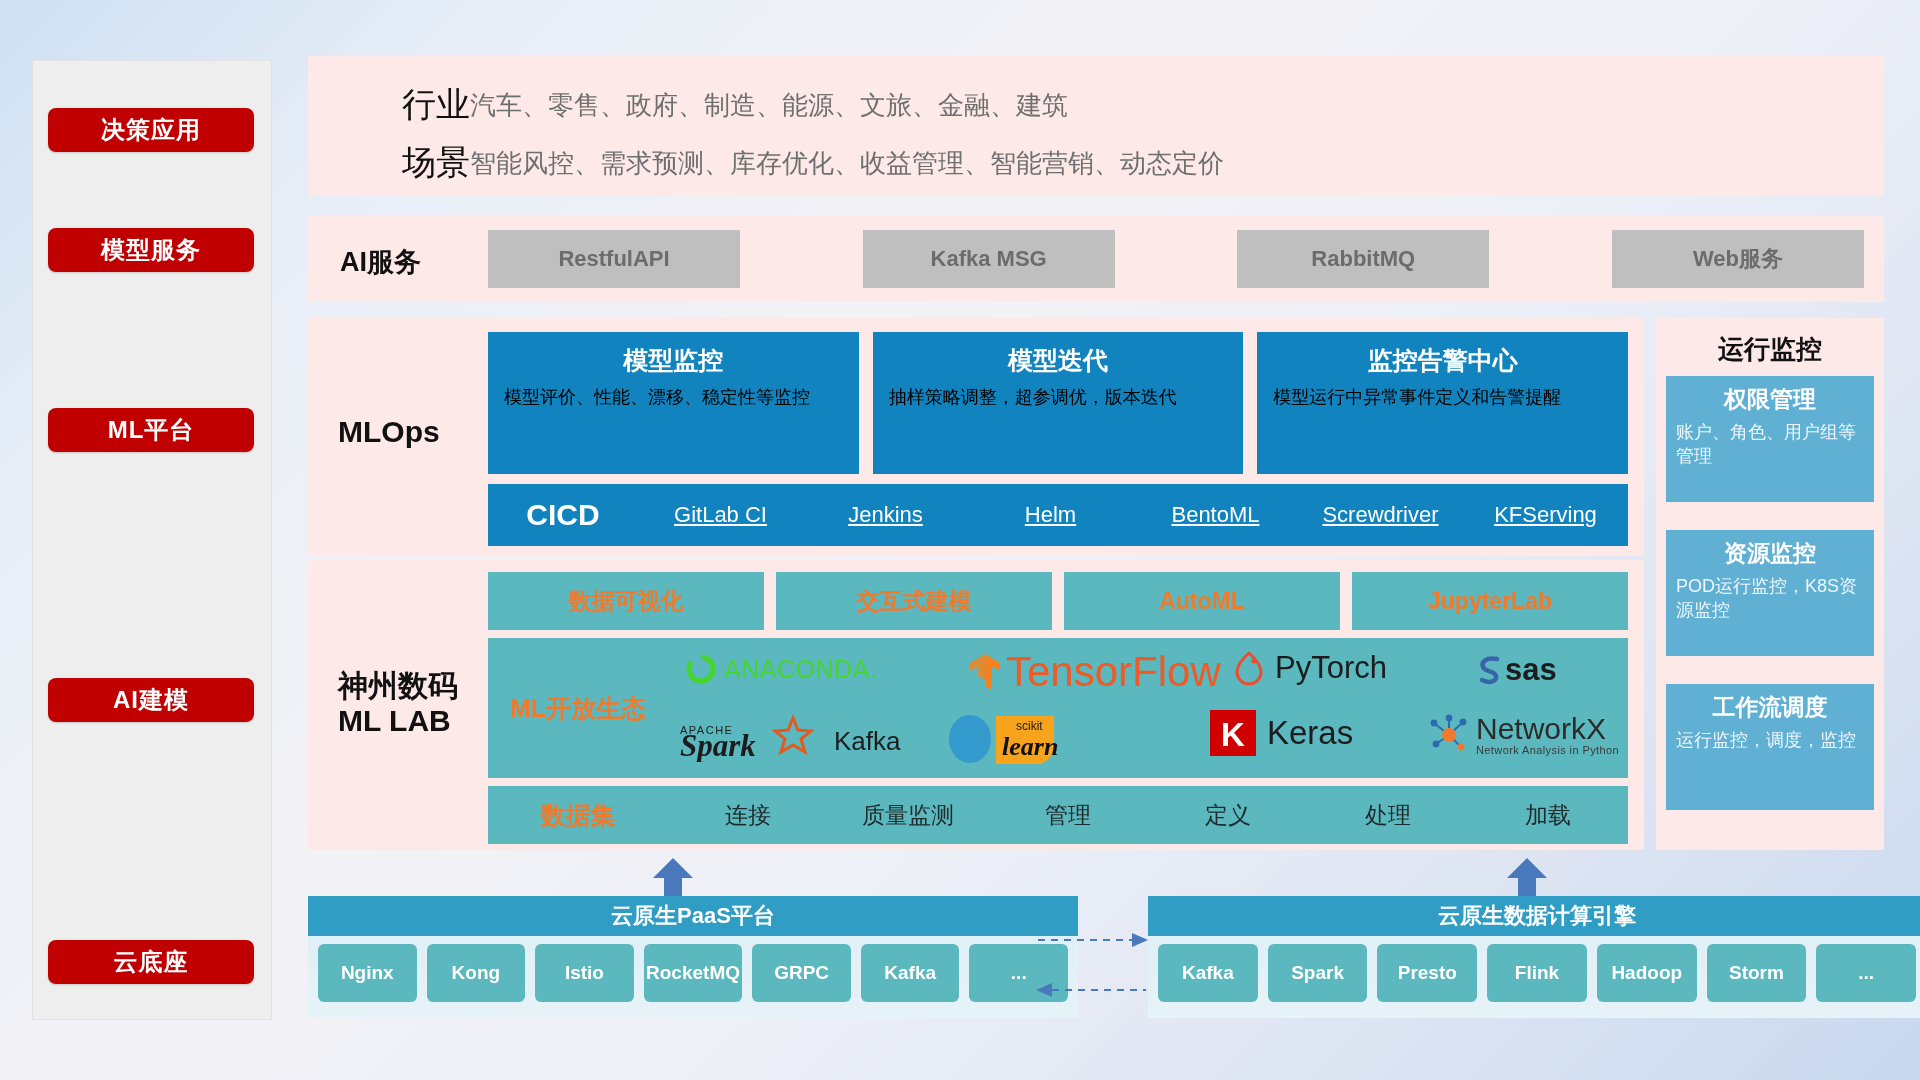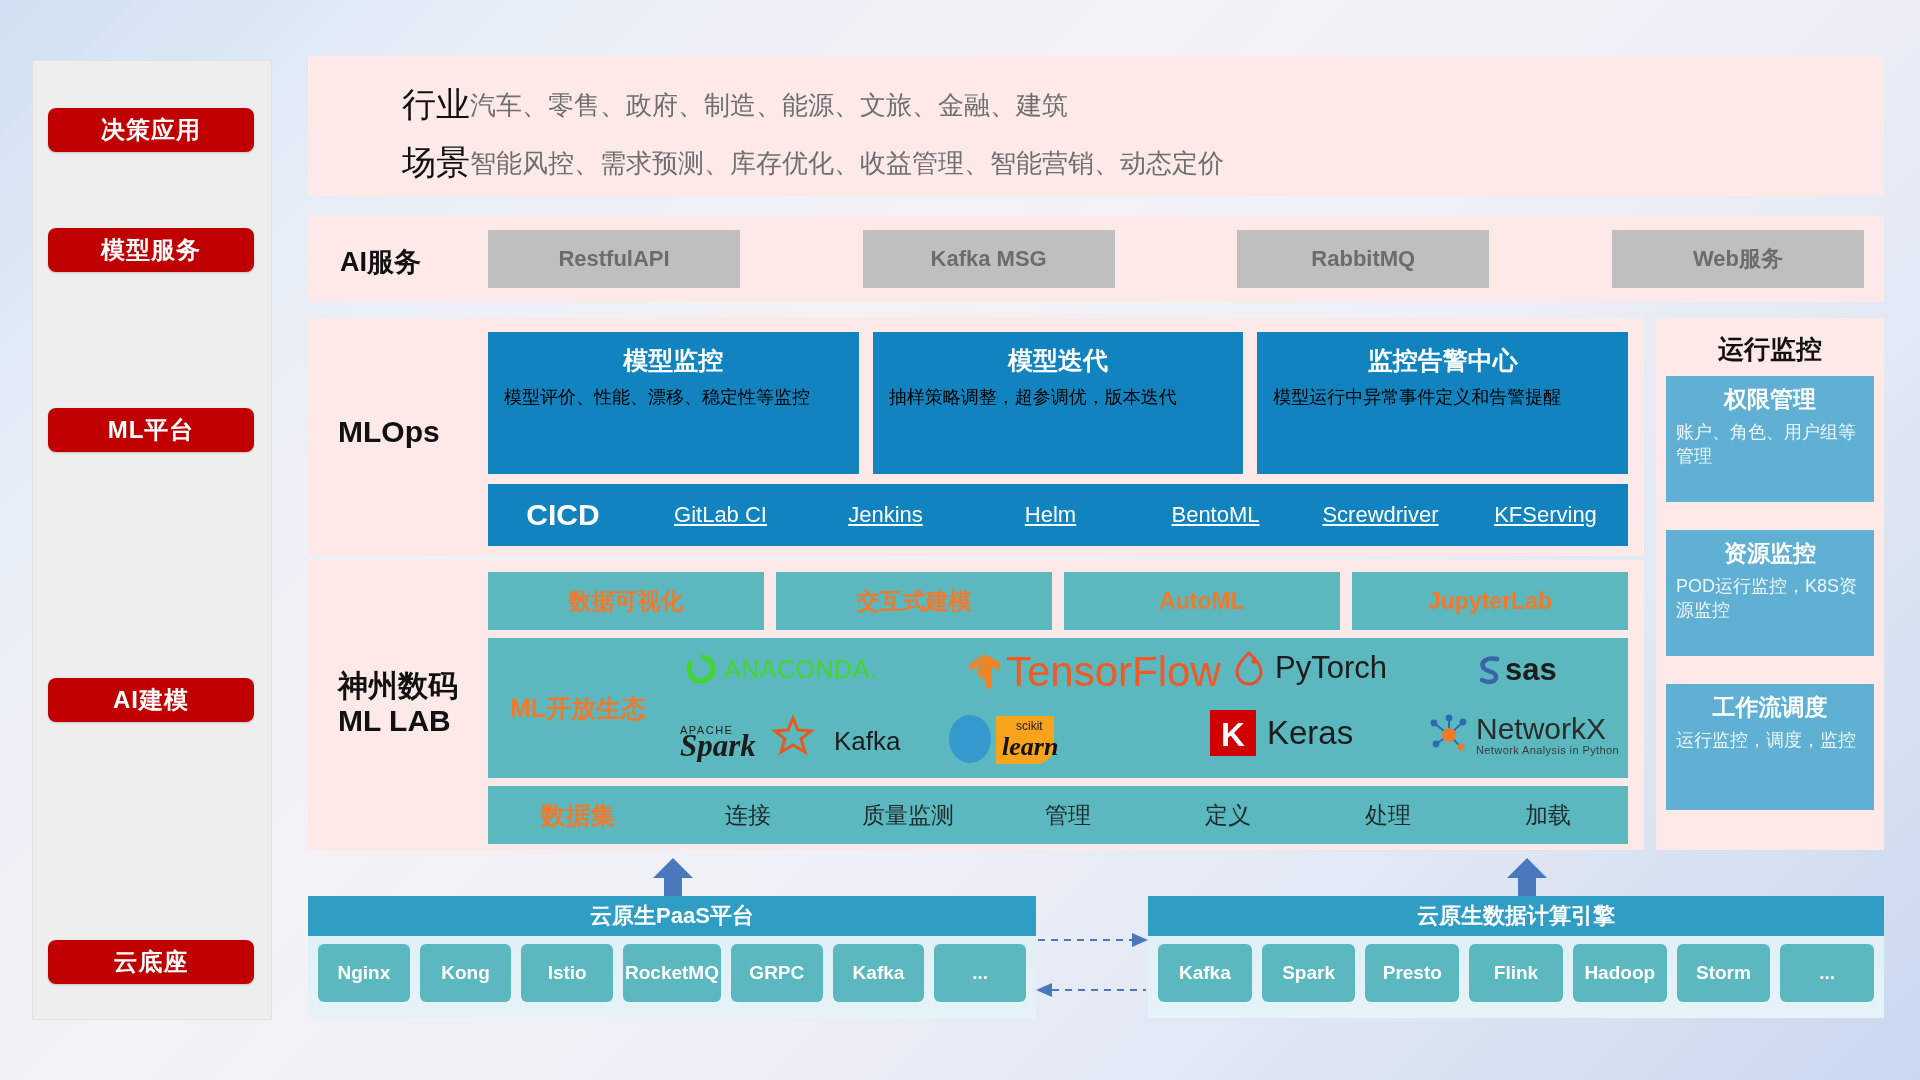--- a/index.html
+++ b/index.html
@@ -68,21 +68,21 @@
   .ds-item{flex:1;text-align:center;color:#1e2a2b;font-size:23px;}
 
   
   #band-monitor{left:1656px;top:318px;width:228px;height:532px;}
   .mon-title{position:absolute;top:14px;left:0;width:100%;text-align:center;font-size:26px;font-weight:bold;color:#111;}
   .mon-card{position:absolute;left:10px;width:208px;background:#5fb0d3;color:#fff;box-sizing:border-box;padding:8px 10px 10px;}
   .mon-card h5{margin:0 0 6px;text-align:center;font-size:23px;font-weight:bold;}
   .mon-card p{margin:0;font-size:18px;line-height:1.32;color:#eef7fc;}
 
   
-  .cloud-group{position:absolute;background:linear-gradient(180deg,#dceef5 0%,#e6f3f8 100%);}
+  .cloud-group{position:absolute;background:linear-gradient(180deg,#dceef5 0%,#e6f3f8 100%);padding-left:42px;}
   #cloud-left{left:308px;top:896px;width:728px;height:122px;}
   #cloud-right{left:1148px;top:896px;width:736px;height:122px;}
   .cloud-head{position:absolute;left:0;top:0;width:100%;height:40px;background:#2f9dc4;
     color:#fff;display:flex;align-items:center;justify-content:center;font-size:22px;font-weight:bold;}
   .cloud-chips{position:absolute;left:10px;right:10px;top:48px;height:58px;display:flex;gap:10px;}
   .cloud-chip{flex:1;background:#5cb8bf;border-radius:6px;color:#fff;font-size:19px;font-weight:bold;
     display:flex;align-items:center;justify-content:center;text-align:center;line-height:1.08;padding:0 2px;box-sizing:border-box;}
 
   .up-arrow{position:absolute;width:46px;}
   .up-arrow svg{display:block;}

